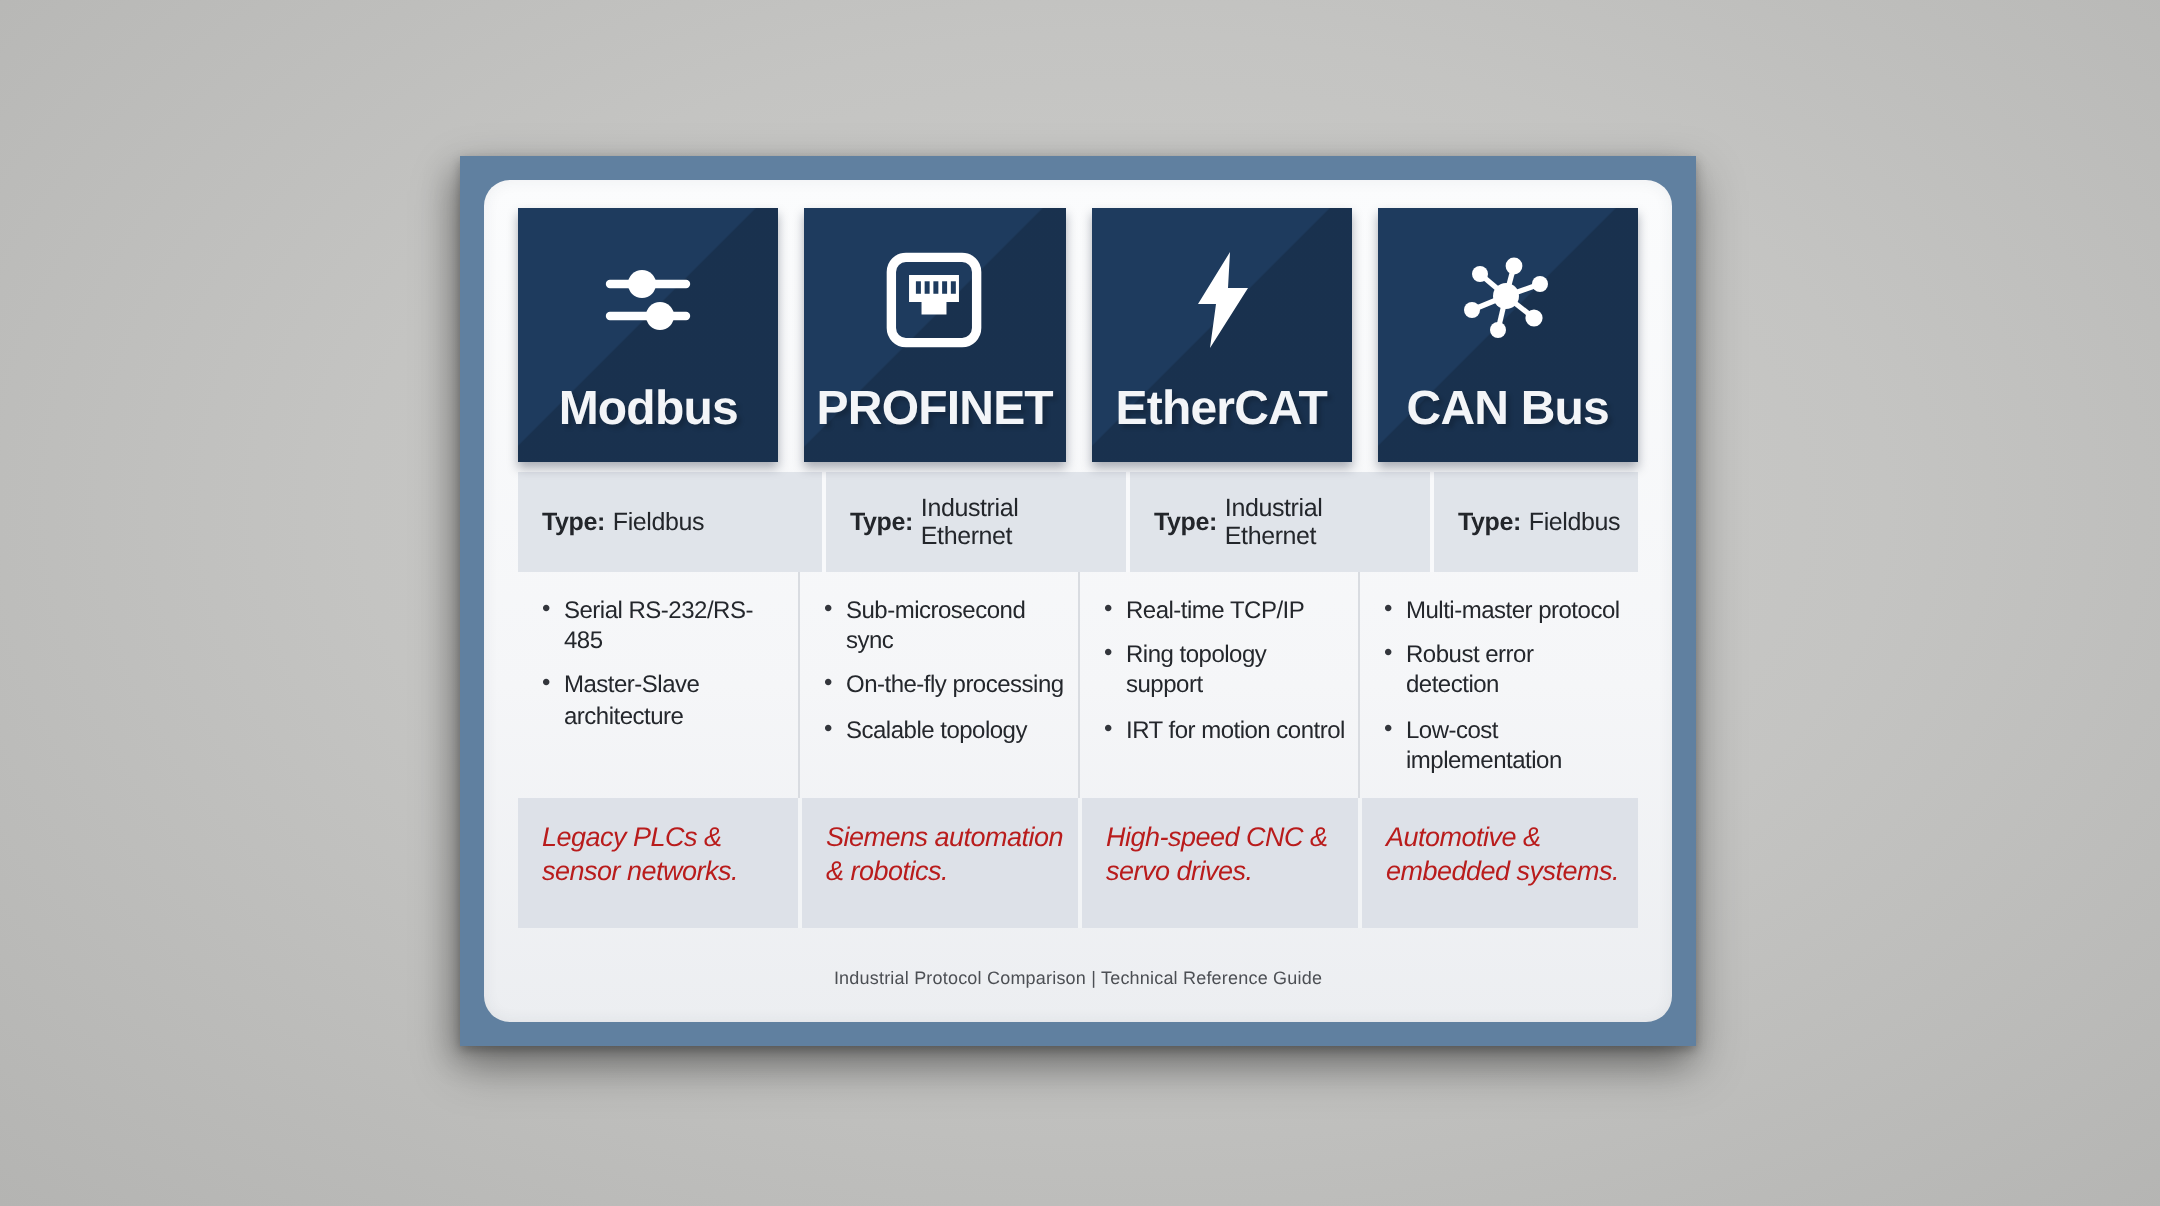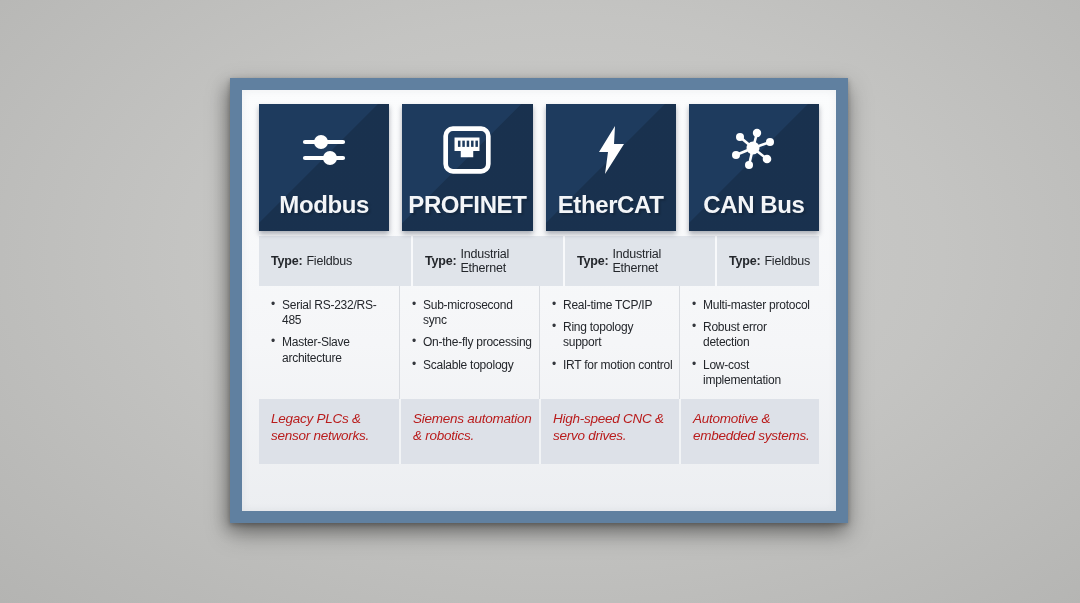--- a/index.html
+++ b/index.html
@@ -12,20 +12,21 @@
     position:absolute;left:230px;top:78px;width:618px;height:445px;
     background:#6080a0;padding:12px;box-sizing:border-box;
     box-shadow:0 10px 22px rgba(0,0,0,0.35), -5px 7px 14px rgba(0,0,0,0.18), 0 2px 5px rgba(0,0,0,0.25);
   }
   .mat{
     width:100%;height:100%;box-sizing:border-box;
     background:linear-gradient(180deg,#fbfcfd 0%, #f5f6f8 60%, #ecEEF1 100%);
     background:linear-gradient(180deg,#fbfcfd 0%, #f5f6f8 60%, #eceef1 100%);
     padding:14px 17px 0 17px;
     box-shadow:inset 0 0 8px rgba(40,50,70,0.07);
+    border-radius:13px;
   }
   .header-row{display:grid;grid-template-columns:repeat(4,1fr);gap:13px;height:127px;margin-bottom:5px;}
   .tile{
     position:relative;background:#1e3b5e;overflow:hidden;
     display:flex;flex-direction:column;align-items:center;
     box-shadow:0 3px 5px rgba(20,30,50,0.35);
   }
   .tile .shade{position:absolute;inset:0;background:linear-gradient(135deg, rgba(0,0,0,0) 46%, rgba(0,0,0,0.17) 46.5%);}
   .icon-wrap{flex:1;display:flex;align-items:center;justify-content:center;padding-top:4px;z-index:1;}
   .tile .label{
@@ -185,15 +186,16 @@
       </div>
     </div>
 
     <div class="band band-use">
       <div class="cell">Legacy PLCs &amp; sensor networks.</div>
       <div class="cell">Siemens automation &amp; robotics.</div>
       <div class="cell">High-speed CNC &amp; servo drives.</div>
       <div class="cell">Automotive &amp; embedded systems.</div>
     </div>
 
+    <div class="footer">Industrial Protocol Comparison | Technical Reference Guide</div>
 
   </div>
 </div>
 
 </body></html>

